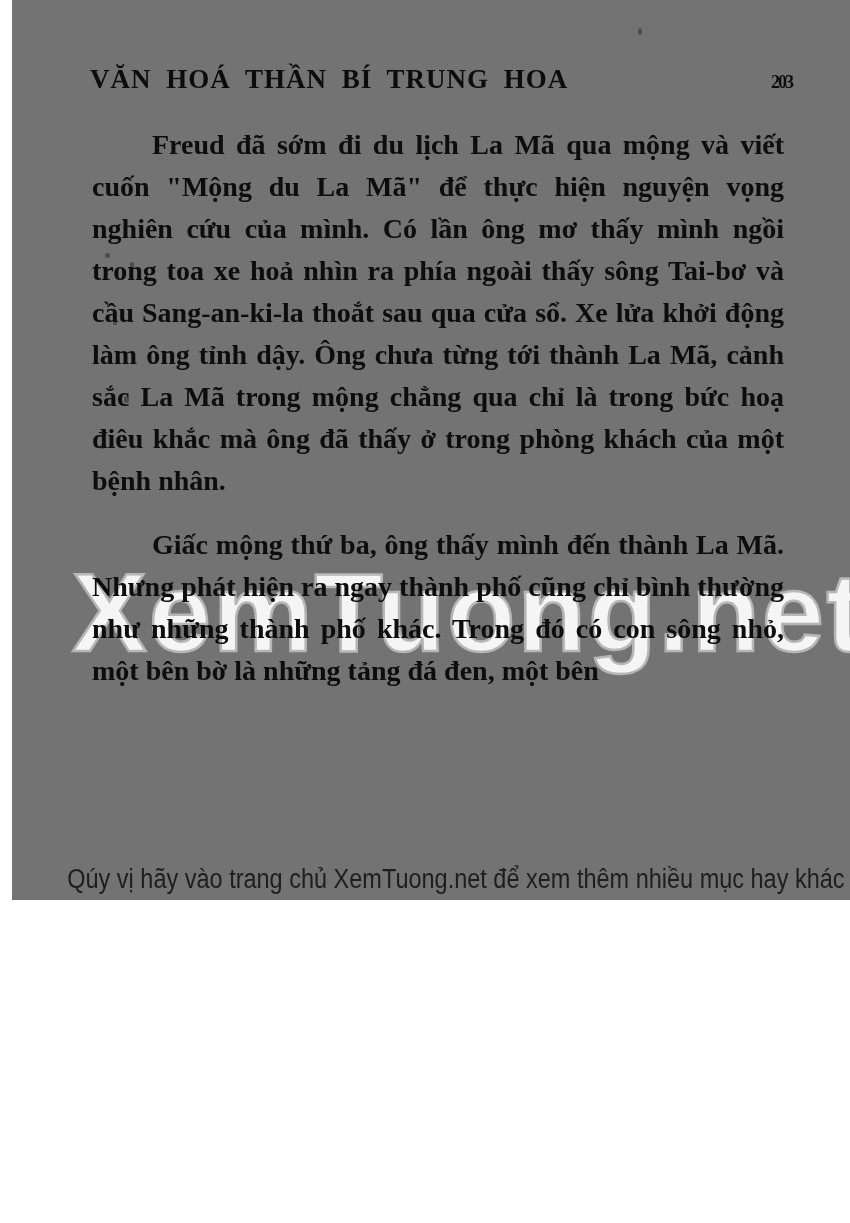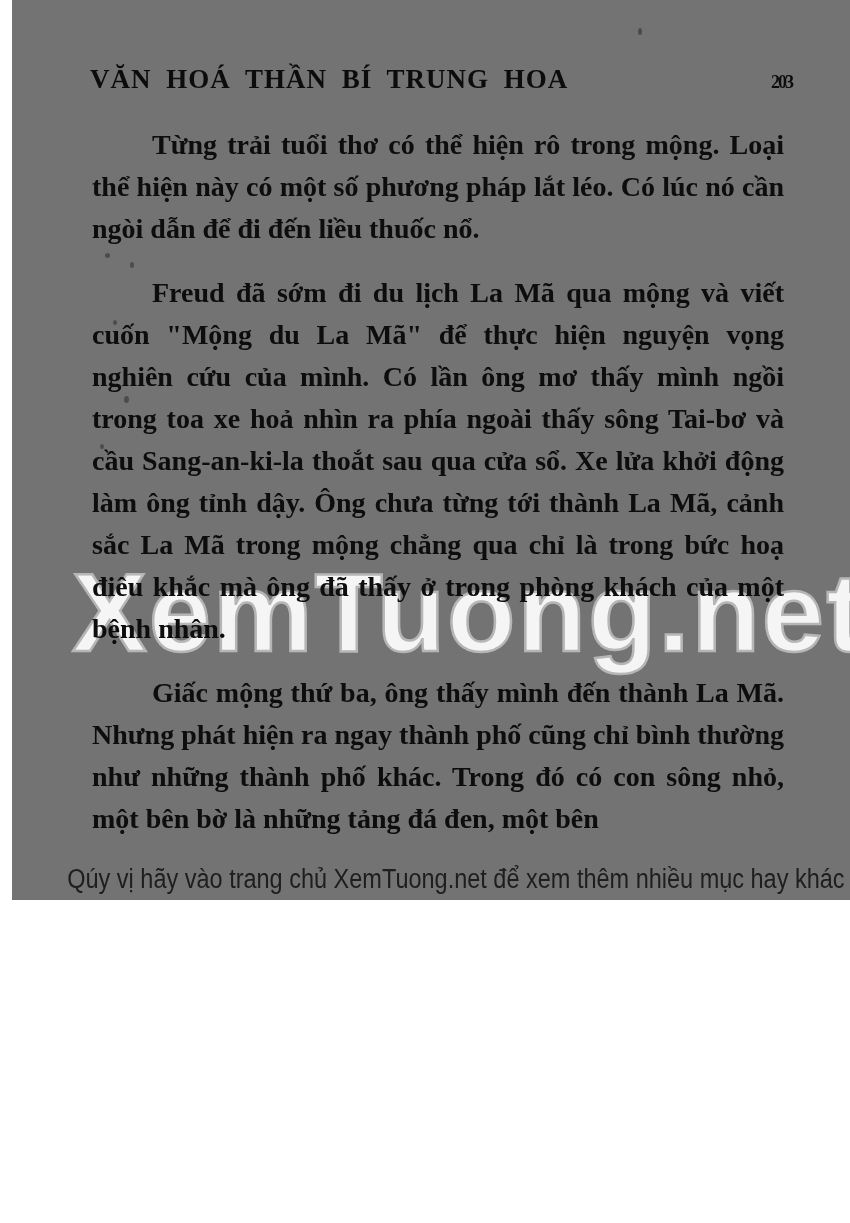--- a/index.html
+++ b/index.html
@@ -63,21 +63,20 @@
 <div class="page">
 
   <div class="running-header">
     <span class="title">VĂN HOÁ THẦN BÍ TRUNG HOA</span>
     <span class="pagenum">203</span>
   </div>
 
   <div class="watermark">XemTuong.net</div>
 
   <div class="body-text">
-    <p class="indent">Từng trải tuổi thơ có thể hiện rô trong mộng. Loại thể hiện này có một số phương pháp lắt léo. Có lúc nó cần ngòi dẫn để đi đến liều thuốc nổ.</p>
     <p class="indent">Freud đã sớm đi du lịch La Mã qua mộng và viết cuốn "Mộng du La Mã" để thực hiện nguyện vọng nghiên cứu của mình. Có lần ông mơ thấy mình ngồi trong toa xe hoả nhìn ra phía ngoài thấy sông Tai-bơ và cầu Sang-an-ki-la thoắt sau qua cửa sổ. Xe lửa khởi động làm ông tỉnh dậy. Ông chưa từng tới thành La Mã, cảnh sắc La Mã trong mộng chẳng qua chỉ là trong bức hoạ điêu khắc mà ông đã thấy ở trong phòng khách của một bệnh nhân.</p>
     <p class="indent">Giấc mộng thứ ba, ông thấy mình đến thành La Mã. Nhưng phát hiện ra ngay thành phố cũng chỉ bình thường như những thành phố khác. Trong đó có con sông nhỏ, một bên bờ là những tảng đá đen, một bên</p>
   </div>
 
   <div class="footer-note">Qúy vị hãy vào trang chủ XemTuong.net để xem thêm nhiều mục hay khác</div>
 
   <div class="speck" style="left:626px; top:28px;  width:4px; height:7px;"></div>
   <div class="speck" style="left:93px;  top:253px; width:5px; height:5px;"></div>
   <div class="speck" style="left:118px; top:262px; width:4px; height:6px;"></div>
   <div class="speck" style="left:101px; top:320px; width:4px; height:5px;"></div>

